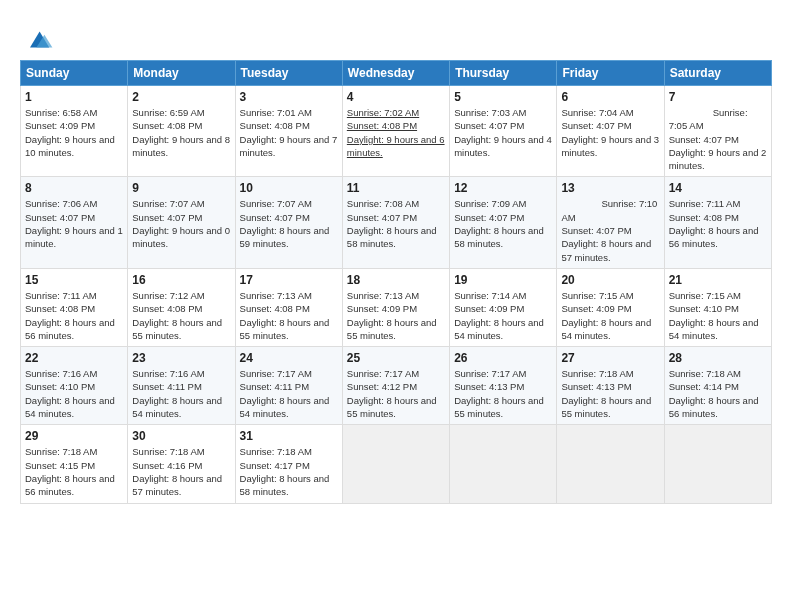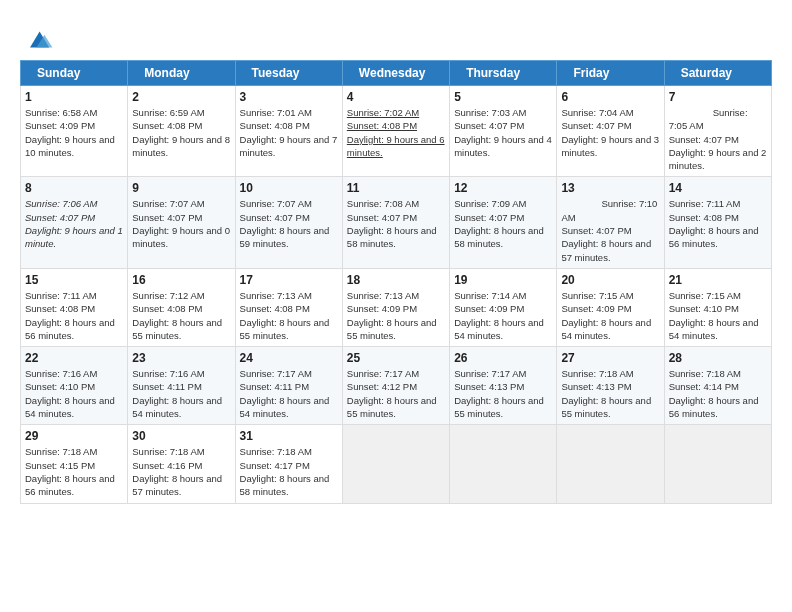--- a/index.html
+++ b/index.html
@@ -55,21 +55,21 @@
       width: 100%;
       border-collapse: collapse;
       table-layout: fixed;
       margin-top: 6px;
     }
     th {
       background-color: #2a7abf;
       color: #fff;
       font-size: 12px;
       font-weight: bold;
-      padding: 5px 16px;
+      padding: 5px 5px;
       text-align: left;
       border: 1px solid #5a9fd4;
       margin-left: 48px;
     }
     td {
       vertical-align: top;
       padding: 4px 4px;
       font-size: 9.5px;
       color: #333;
       border: 1px solid #ddd;
@@ -136,21 +136,21 @@
     <tr>
           <td><span class="day-num">1</span><span style="line-height: 1.4;">Sunrise: 6:58 AM<br>Sunset: 4:09 PM<br>Daylight: 9 hours and 10 minutes.</span></td>
           <td><span class="day-num">2</span><span style="line-height: 1.4;">Sunrise: 6:59 AM<br>Sunset: 4:08 PM<br>Daylight: 9 hours and 8 minutes.</span></td>
           <td><span class="day-num">3</span><span style="line-height: 1.4;">Sunrise: 7:01 AM<br>Sunset: 4:08 PM<br>Daylight: 9 hours and 7 minutes.</span></td>
           <td><span class="day-num">4</span><span style="line-height: 1.4; text-decoration: underline;">Sunrise: 7:02 AM<br>Sunset: 4:08 PM<br>Daylight: 9 hours and 6 minutes.</span></td>
           <td><span class="day-num">5</span><span style="line-height: 1.4;">Sunrise: 7:03 AM<br>Sunset: 4:07 PM<br>Daylight: 9 hours and 4 minutes.</span></td>
           <td><span class="day-num">6</span><span style="line-height: 1.4; margin-top: 26px;">Sunrise: 7:04 AM<br>Sunset: 4:07 PM<br>Daylight: 9 hours and 3 minutes.</span></td>
           <td><span class="day-num">7</span><span style="line-height: 1.4; margin-left: 44px;">Sunrise: 7:05 AM<br>Sunset: 4:07 PM<br>Daylight: 9 hours and 2 minutes.</span></td>
         </tr>
         <tr>
-          <td><span class="day-num">8</span><span style="line-height: 1.4; font-style: italic;">Sunrise: 7:06 AM<br>Sunset: 4:07 PM<br>Daylight: 9 hours and 1 minute.</span></td>
+          <td><span class="day-num">8</span><span style="line-height: 1.4;">Sunrise: 7:06 AM<br>Sunset: 4:07 PM<br>Daylight: 9 hours and 1 minute.</span></td>
           <td><span class="day-num">9</span><span style="line-height: 1.4;">Sunrise: 7:07 AM<br>Sunset: 4:07 PM<br>Daylight: 9 hours and 0 minutes.</span></td>
           <td><span class="day-num">10</span><span style="line-height: 1.4;">Sunrise: 7:07 AM<br>Sunset: 4:07 PM<br>Daylight: 8 hours and 59 minutes.</span></td>
           <td><span class="day-num">11</span><span style="line-height: 1.4;">Sunrise: 7:08 AM<br>Sunset: 4:07 PM<br>Daylight: 8 hours and 58 minutes.</span></td>
           <td><span class="day-num">12</span><span style="line-height: 1.4;">Sunrise: 7:09 AM<br>Sunset: 4:07 PM<br>Daylight: 8 hours and 58 minutes.</span></td>
           <td><span class="day-num">13</span><span style="line-height: 1.4; margin-left: 40px;">Sunrise: 7:10 AM<br>Sunset: 4:07 PM<br>Daylight: 8 hours and 57 minutes.</span></td>
           <td><span class="day-num">14</span><span style="line-height: 1.4;">Sunrise: 7:11 AM<br>Sunset: 4:08 PM<br>Daylight: 8 hours and 56 minutes.</span></td>
         </tr>
         <tr>
           <td><span class="day-num">15</span><span style="line-height: 1.4;">Sunrise: 7:11 AM<br>Sunset: 4:08 PM<br>Daylight: 8 hours and 56 minutes.</span></td>
           <td><span class="day-num">16</span><span style="line-height: 1.4; margin-top: 14px;">Sunrise: 7:12 AM<br>Sunset: 4:08 PM<br>Daylight: 8 hours and 55 minutes.</span></td>

